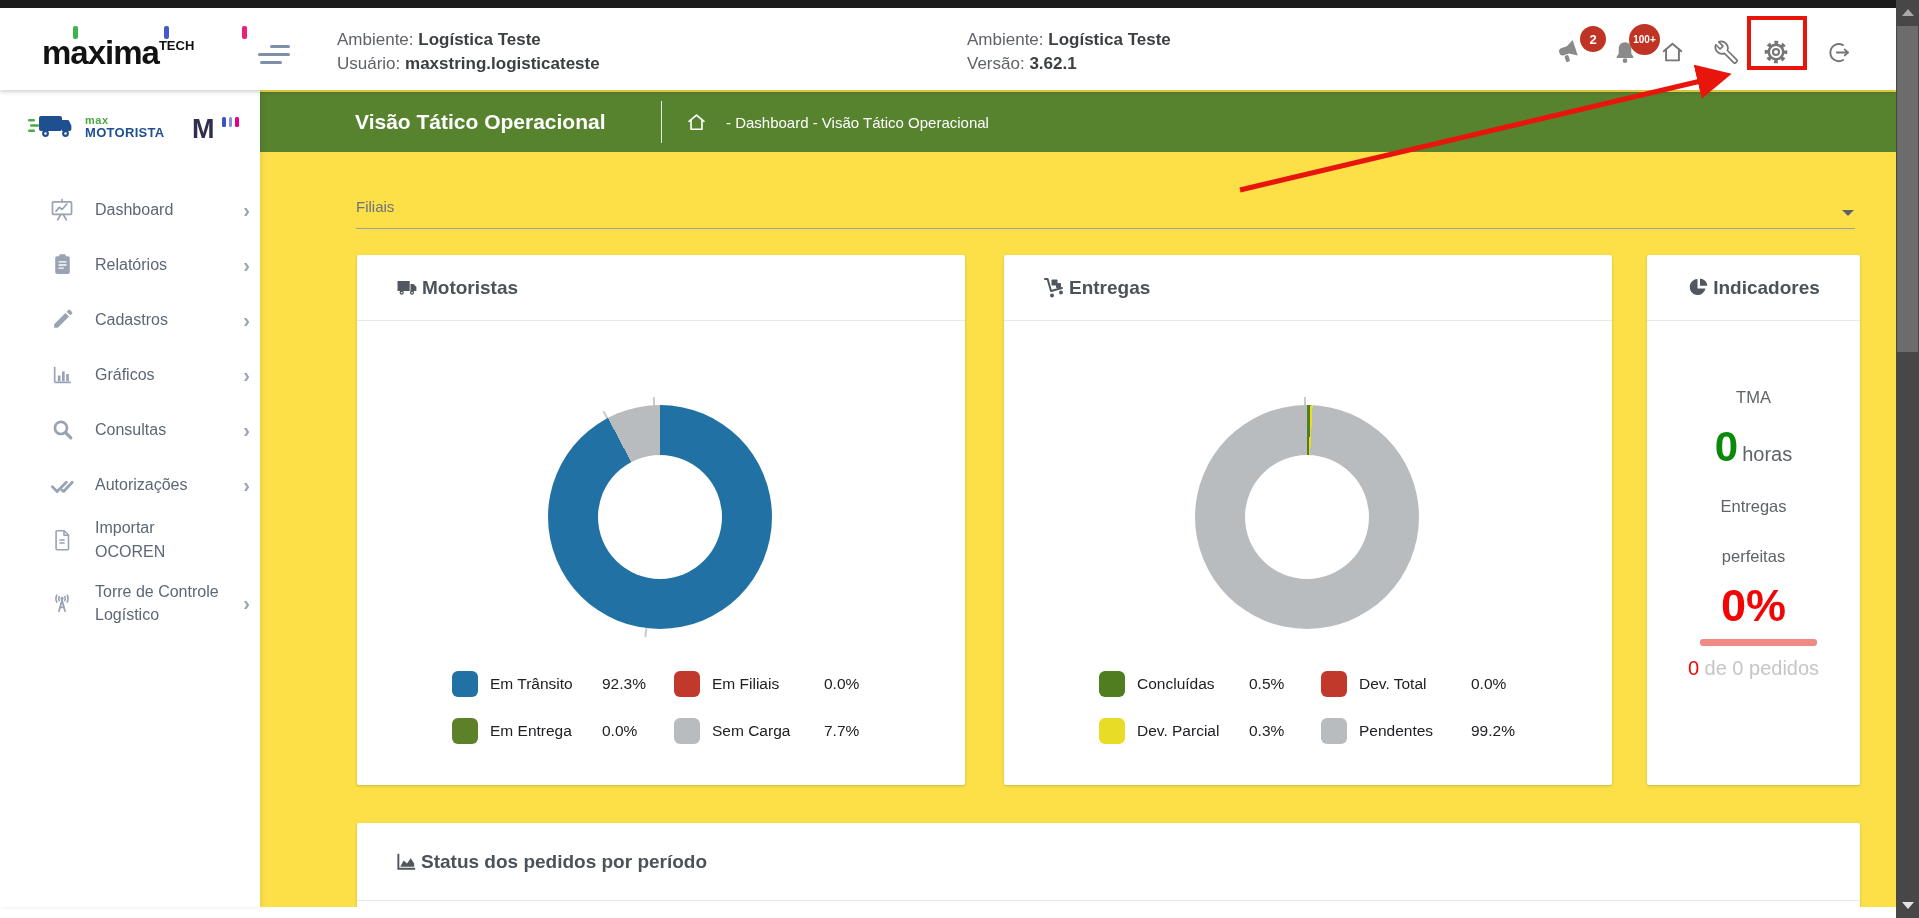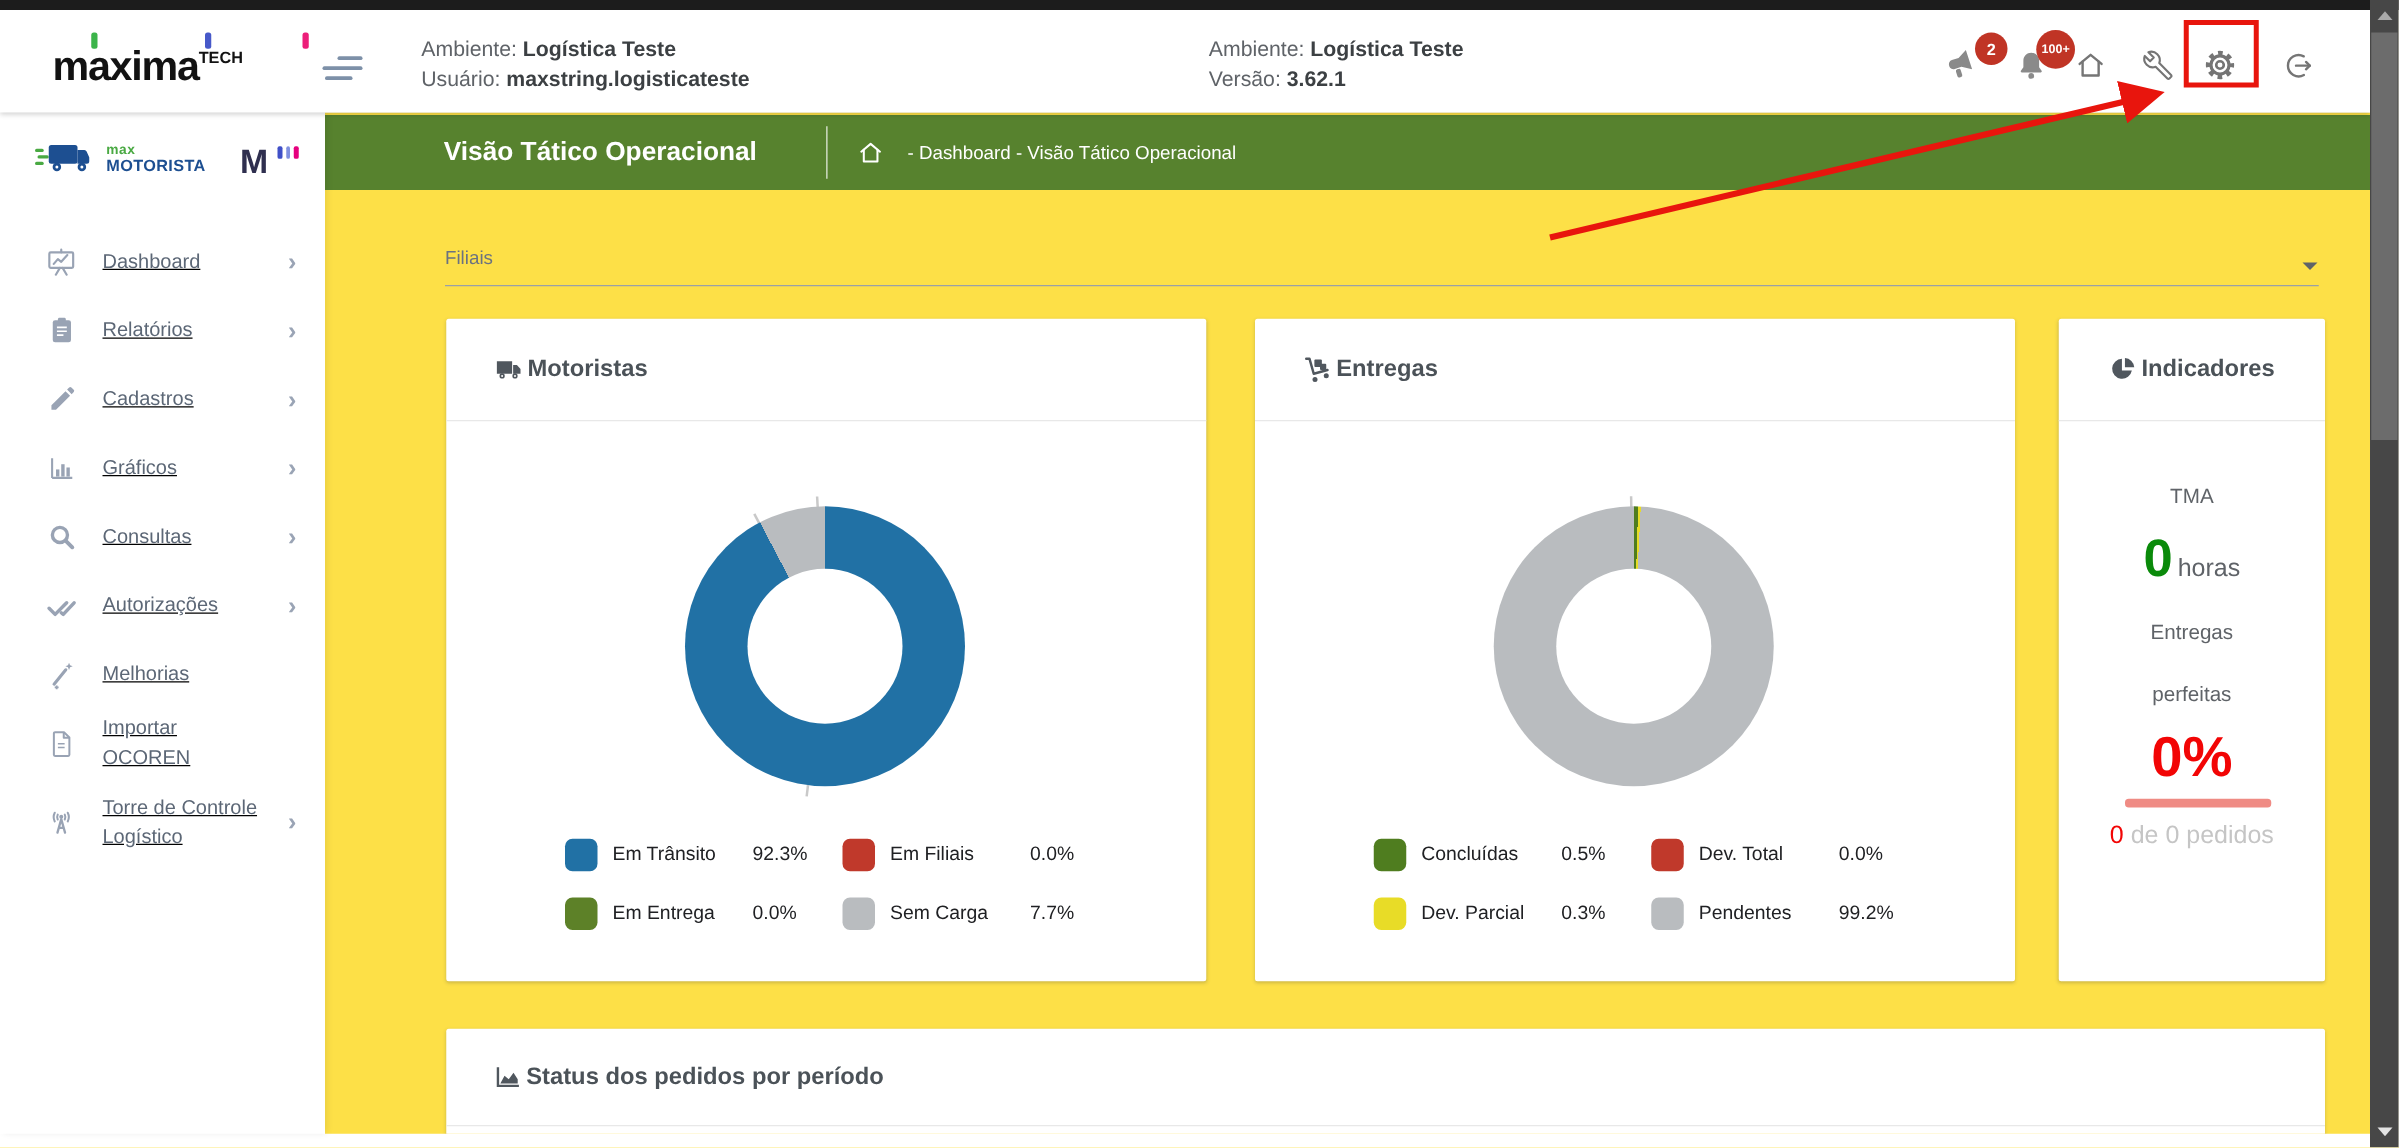--- a/index.html
+++ b/index.html
@@ -44,21 +44,21 @@
   .sidebar { position:absolute; left:0; top:90px; width:260px; height:817px; background:#ffffff;
     box-shadow:2px 0 5px rgba(0,0,0,.08); z-index:10; }
   .side-logo { position:absolute; left:28px; top:22px; display:flex; align-items:center; }
   .truck-text { margin-left:5px; line-height:1; }
   .truck-text .t1 { display:block; color:#49a942; font-size:11px; font-weight:bold; letter-spacing:.5px; }
   .truck-text .t2 { display:block; color:#1d4f91; font-size:13px; font-weight:bold; letter-spacing:.3px; }
   .mini-logo { position:absolute; left:192px; top:24px; font-size:27px; font-weight:bold; color:#2f2f4f; }
   .mini-bars { position:absolute; left:222px; top:27px; display:flex; gap:3px; }
   .mini-bars i { display:block; width:3.5px; height:10px; border-radius:1.5px; }
 
-  .side-menu { position:absolute; left:3px; top:92px; width:260px;text-decoration:underline; }
+  .side-menu { position:absolute; left:16px; top:92px; width:260px; }
   .side-item { position:relative; height:55px; display:flex; align-items:center; padding-left:33px; cursor:pointer; }
   .side-item.tall { height:72px; }
   .side-ico { width:26px; height:26px; flex:0 0 26px; color:#99a3b4; display:flex; align-items:center; justify-content:center; }
   .side-label { margin-left:20px; font-size:16px; color:#5c6776; width:132px; line-height:1.45; }
   .chev { position:absolute; right:26px; color:#9aa4b5; font-size:20px; font-weight:bold; line-height:1; }
 
   
   .content { position:absolute; left:260px; top:90px; width:1636px; height:817px; background:#fde047; overflow:hidden; }
   .green-bar { position:absolute; left:0; top:2px; width:1636px; height:60px; background:#57822e; }
   .gb-title { position:absolute; left:95px; top:0; height:60px; display:flex; align-items:center;
@@ -68,21 +68,21 @@
   .gb-crumb { position:absolute; left:466px; top:0; height:60px; display:flex; align-items:center;
     color:#ffffff; font-size:15px; }
 
   .filiais-label { position:absolute; left:96px; top:108px; font-size:15px; color:#6b7280; }
   .filiais-line { position:absolute; left:96px; top:138px; width:1499px; height:1px; background:#9aa0a6; }
   .filiais-caret { position:absolute; left:1582px; top:120px; width:0; height:0;
     border-left:6px solid transparent; border-right:6px solid transparent; border-top:6px solid #5f6368; }
   .filiais-hit { position:absolute; left:96px; top:100px; width:1499px; height:40px; cursor:pointer; }
 
   .card { position:absolute; background:#ffffff; border-radius:2px; box-shadow:0 1px 3px rgba(60,64,67,.25); }
-  .card-head { position:absolute; left:0; top:0; right:0; height:82px; border-bottom:1px solid #e8e8e8;
+  .card-head { position:absolute; left:0; top:0; right:0; height:66px; border-bottom:1px solid #e8e8e8;
     display:flex; align-items:center; padding-left:38px; }
   .card-head.centered { justify-content:center; padding-left:0; }
   .card-title { font-size:19px; font-weight:bold; color:#4b5258; margin-left:3px; }
   .card-ico { color:#50575e; display:flex; }
 
   .c-motoristas { left:97px; top:165px; width:608px; height:530px; }
   .c-entregas  { left:744px; top:165px; width:608px; height:530px; }
   .c-indicadores { left:1387px; top:165px; width:213px; height:530px; }
   .c-status { left:97px; top:733px; width:1503px; height:110px; }
 
@@ -292,30 +292,20 @@
         <span class="side-ico">
           <svg width="26" height="26" viewBox="0 0 24 24" fill="none" stroke="currentColor" stroke-width="2.6" stroke-linecap="round" stroke-linejoin="round">
             <path d="M3 13.5l4.5 4.5L16 9.5"></path>
               <path d="M12 16.8l1.5 1.2 8-8.5"></path>
           </svg>
         </span>
         <span class="side-label">Autorizações</span>
         <span class="chev">›</span>
       </div>
 
-      <div class="side-item">
-        <span class="side-ico">
-          <svg width="25" height="25" viewBox="0 0 24 24" fill="currentColor" stroke="currentColor">
-            <path d="M6 19.5 15 8.5" fill="none" stroke-width="2.4" stroke-linecap="round"></path>
-            <path d="M17.5 3l.8 2 2 .8-2 .8-.8 2-.8-2-2-.8 2-.8z" stroke="none"></path>
-            <path d="M8 20.5v3M6.5 22h3" fill="none" stroke-width="1.4"></path>
-          </svg>
-        </span>
-        <span class="side-label">Melhorias</span>
-      </div>
 
       <div class="side-item">
         <span class="side-ico">
           <svg width="24" height="24" viewBox="0 0 24 24" fill="none" stroke="currentColor" stroke-width="1.6" stroke-linejoin="round">
             <path d="M7 2.8h7.2L18.5 7v13.8a.9.9 0 0 1-.9.9H7a.9.9 0 0 1-.9-.9V3.7a.9.9 0 0 1 .9-.9z"></path>
             <path d="M14 3v4.2h4.3"></path>
               <path d="M9.3 12h5.4M9.3 15h5.4" stroke-width="1.3"></path>
           </svg>
         </span>
         <span class="side-label">Importar OCOREN</span>

